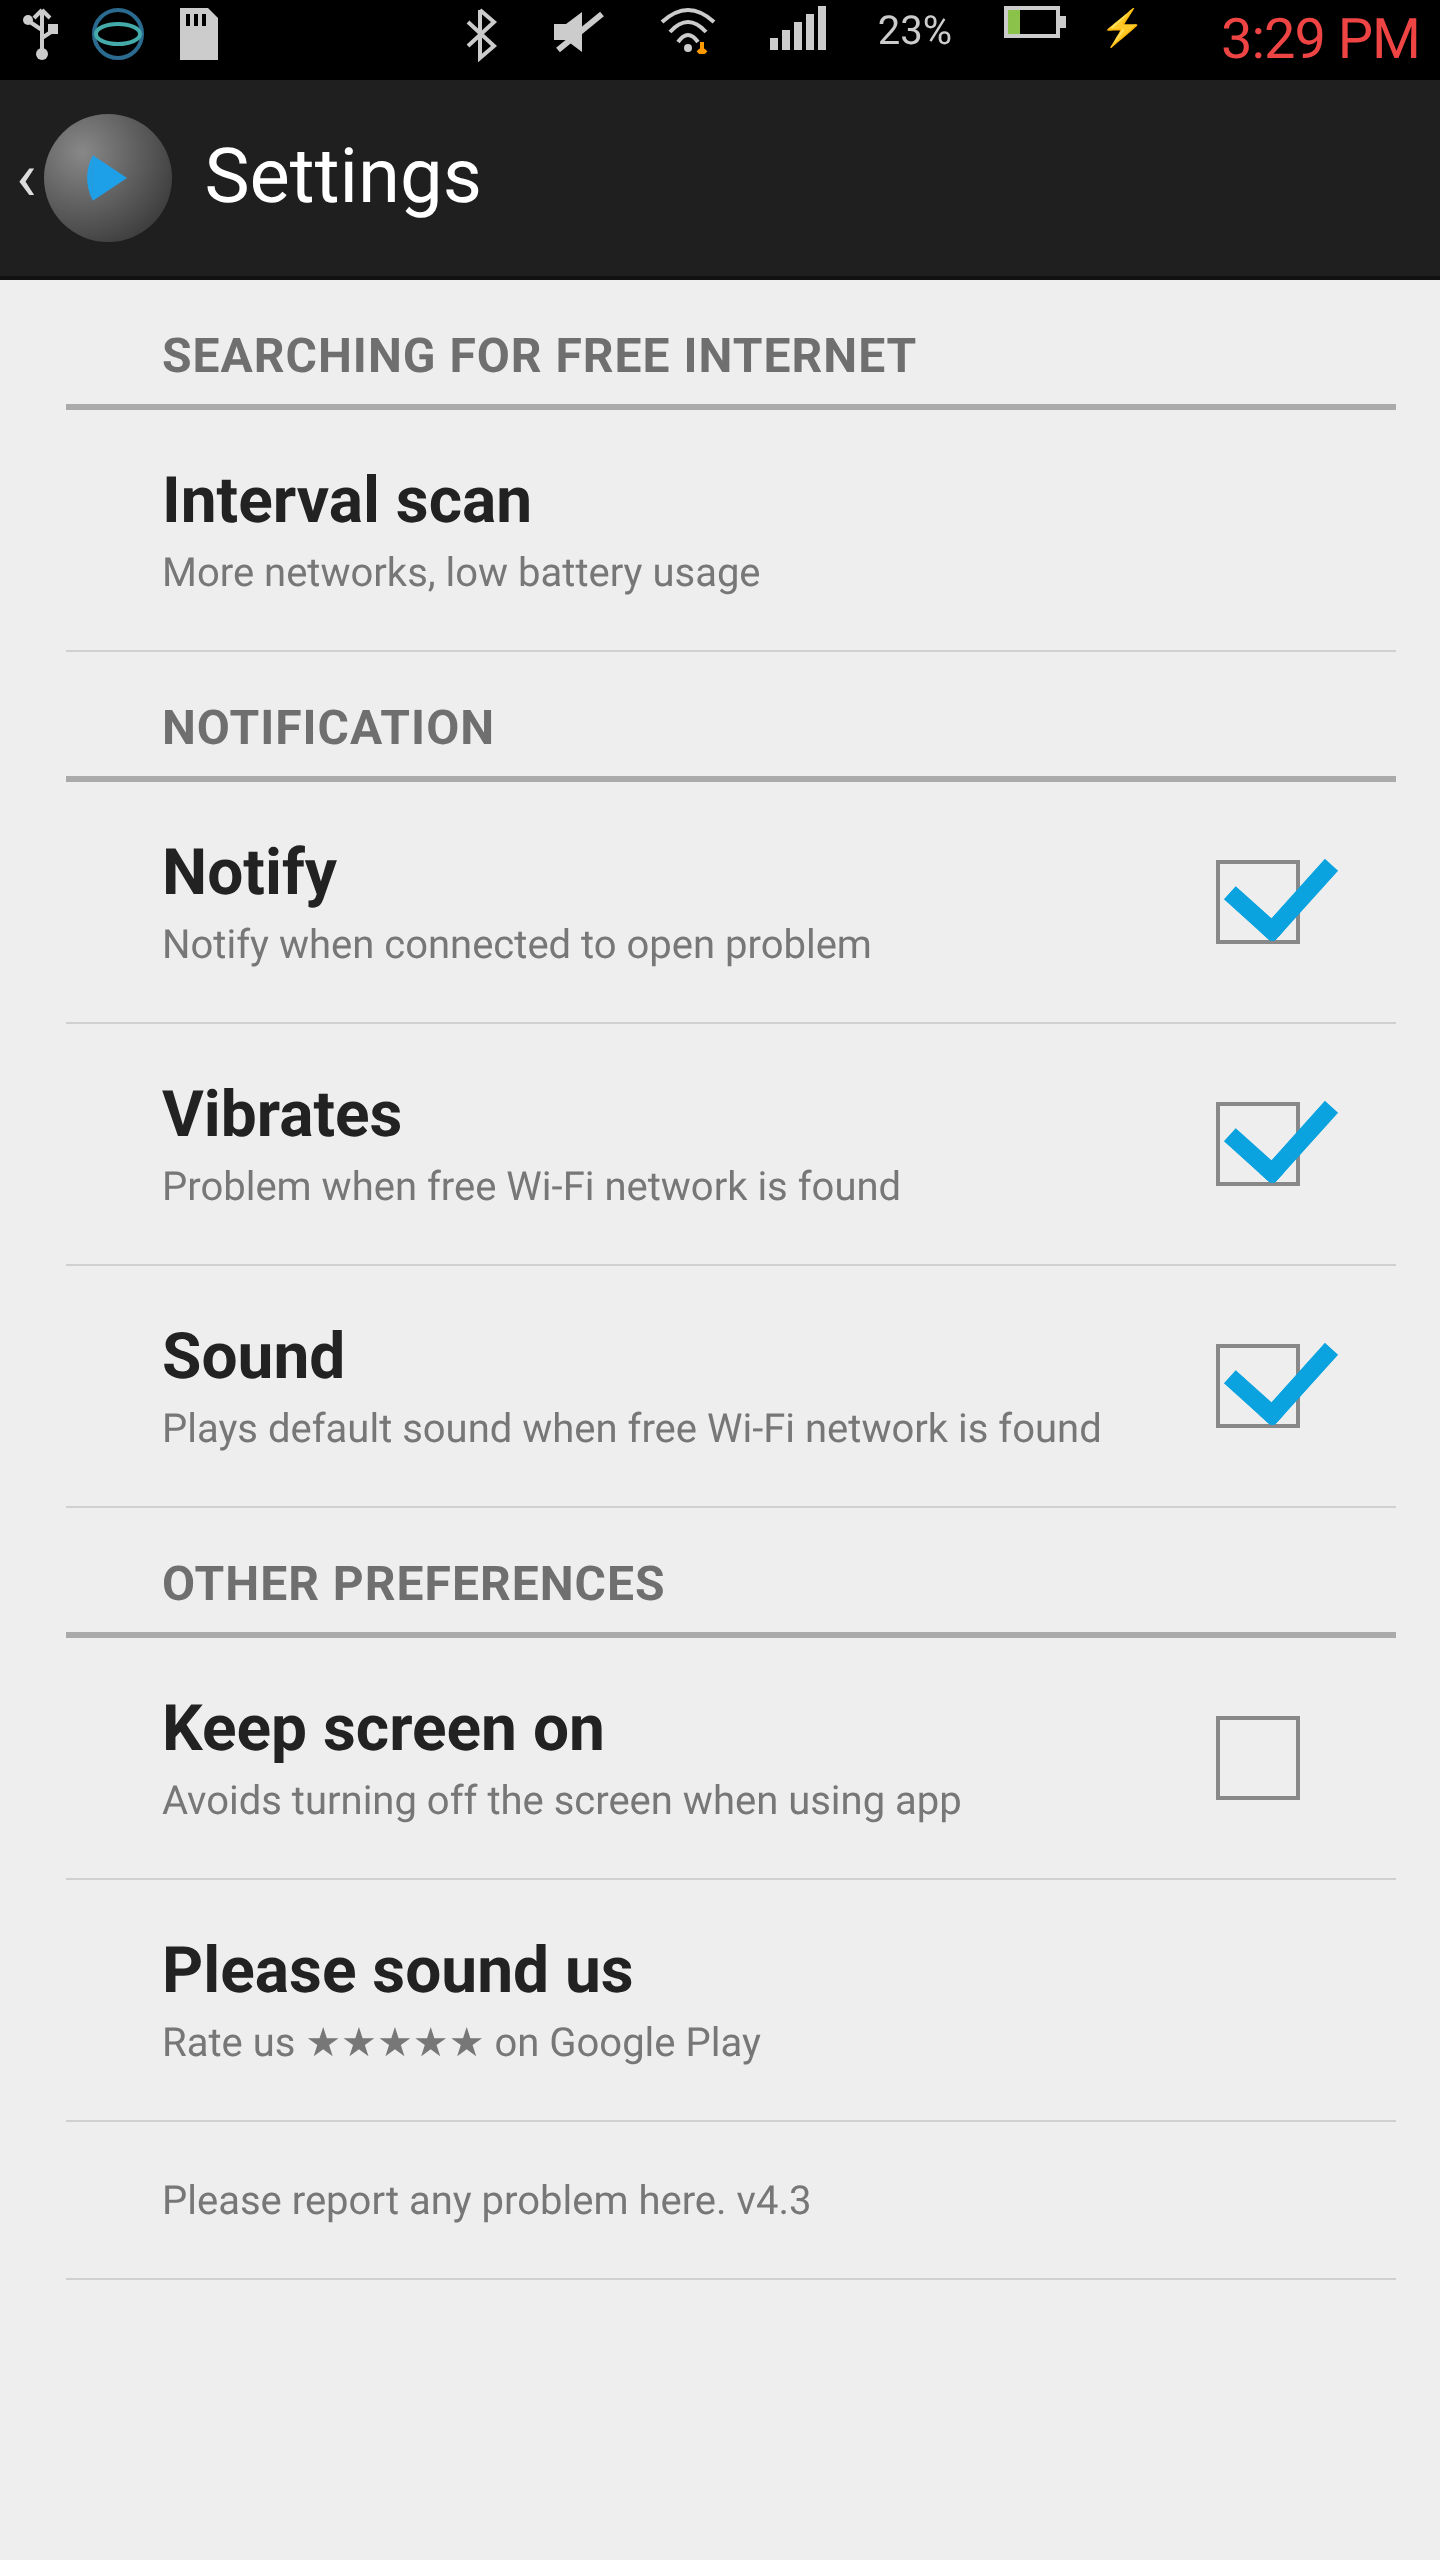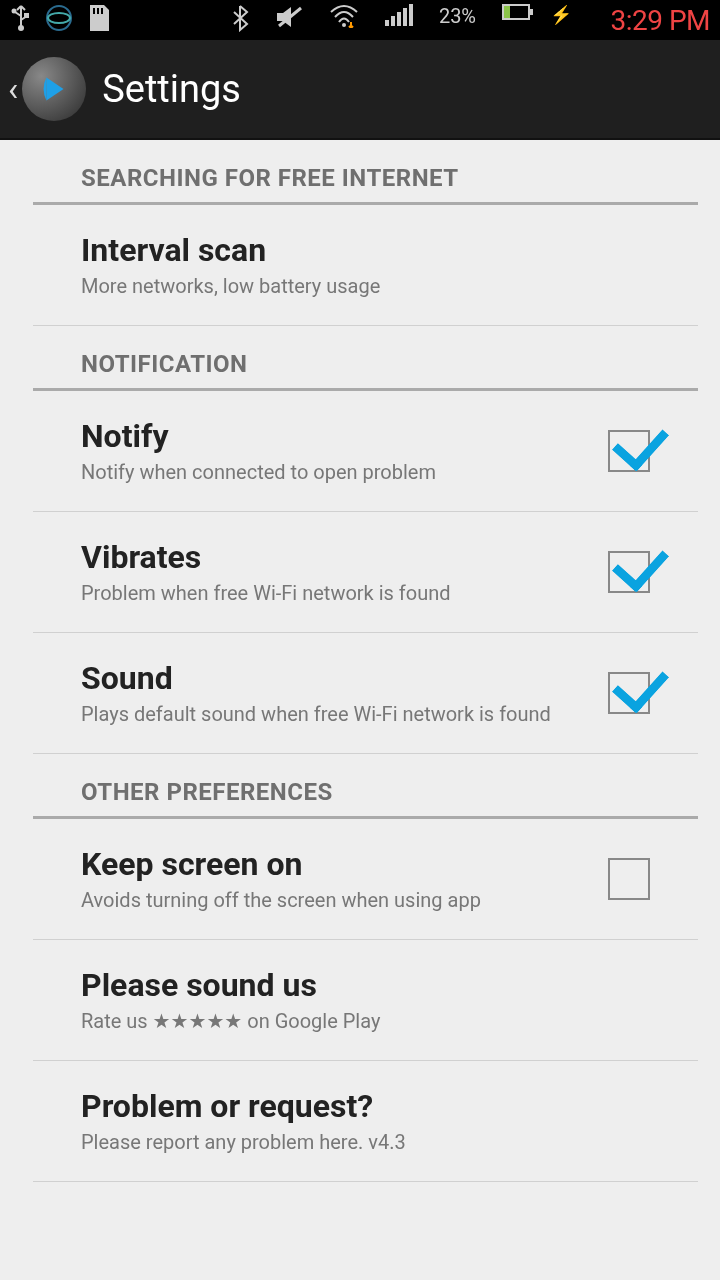--- a/index.html
+++ b/index.html
@@ -213,18 +213,17 @@
     <div class="checkbox"></div>
   </div>
   <div class="pref-item">
     <div class="pref-text">
       <div class="pref-title">Please sound us</div>
       <div class="pref-summary">Rate us ★★★★★ on Google Play</div>
     </div>
   </div>
   <div class="pref-item">
     <div class="pref-text">
-      <div class="pref-title">Problem or request?</div>
       <div class="pref-summary">Please report any problem here. v4.3</div>
     </div>
   </div>
 
 </div>
 
 </body></html>

